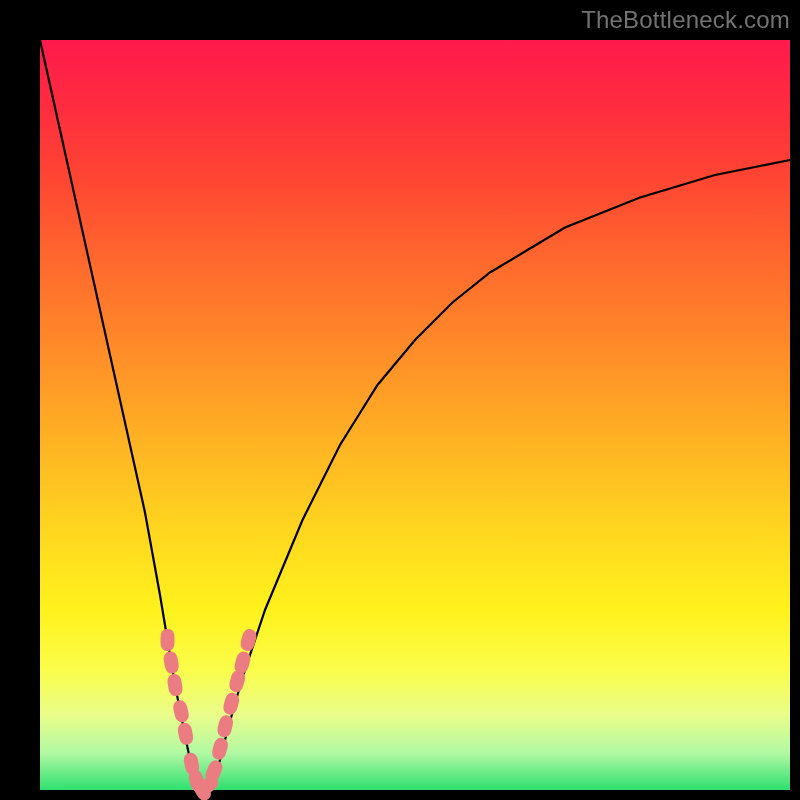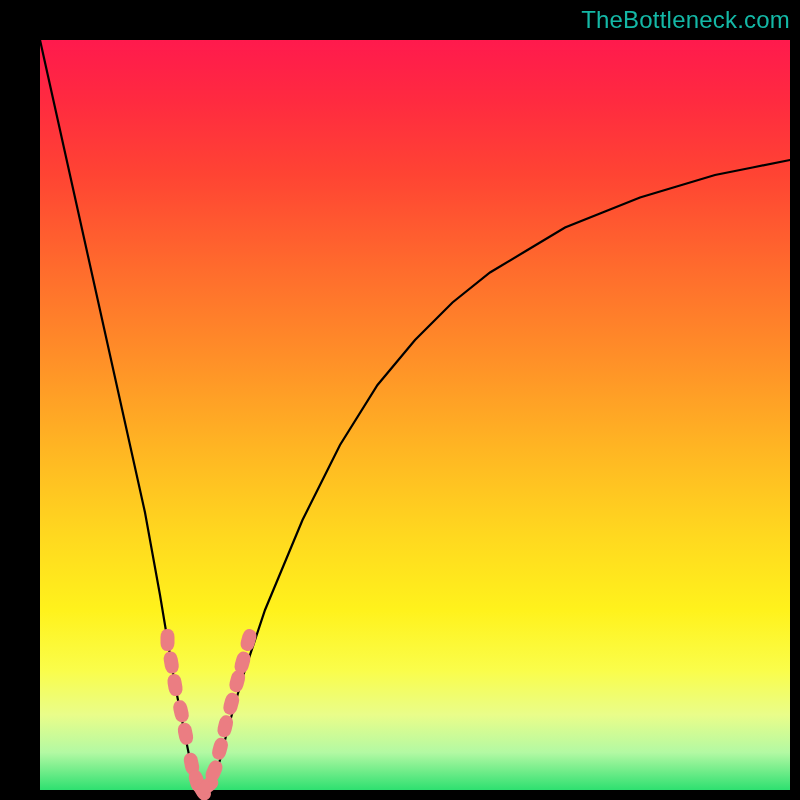--- a/index.html
+++ b/index.html
@@ -34,21 +34,21 @@
       #fff21c 76%,
       #fafd4a 84%,
       #e9fd8a 90%,
       #b3f9a3 95%,
       #2ee070 100%);
   }
   .watermark {
     position: absolute;
     top: 6px;
     right: 10px;
-    color: #14b8a6;
+    color: #737373;
     font-size: 24px;
     font-weight: 500;
     letter-spacing: 0.2px;
     user-select: none;
   }
   svg.overlay {
     position: absolute;
     left: 0;
     top: 0;
     width: 750px;

